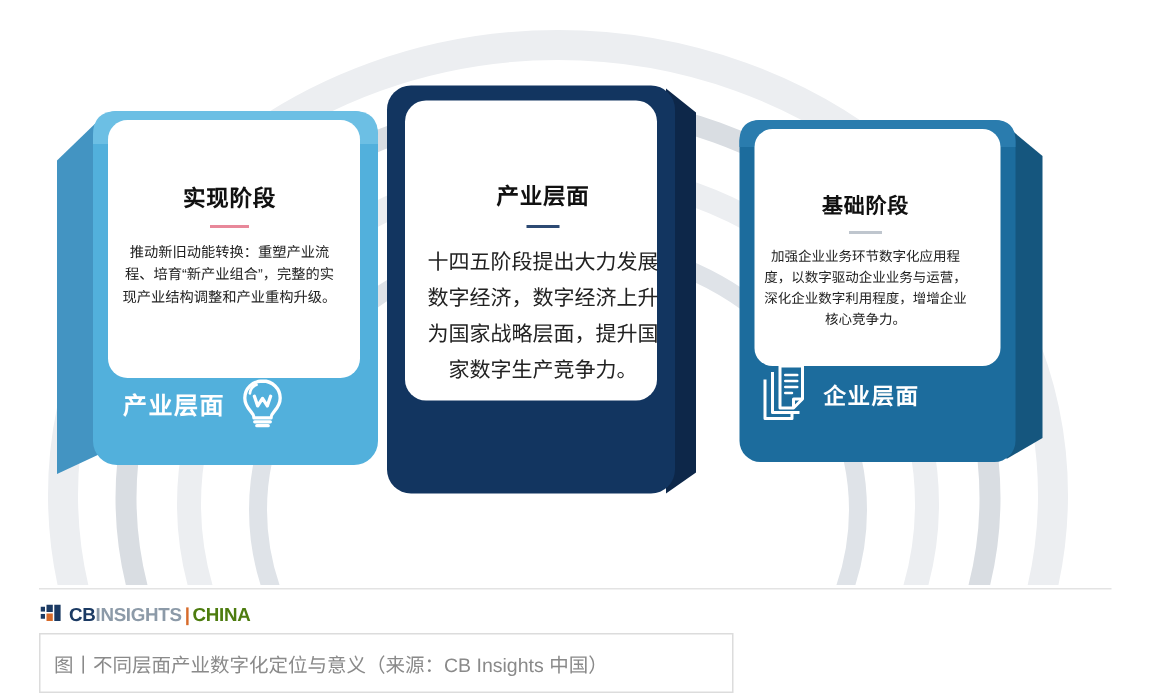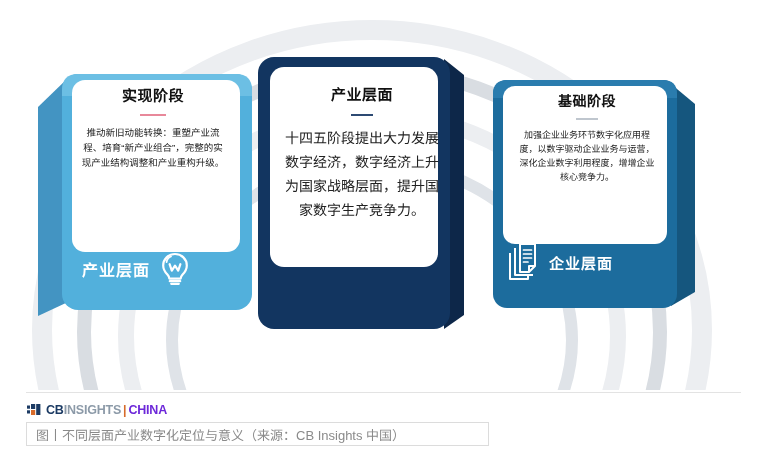--- a/index.html
+++ b/index.html
@@ -43,20 +43,21 @@
   }
 
   .card {
     position: absolute;
   }
   .card svg { display: block; overflow: visible; }
 
   .card-content {
     position: absolute;
     text-align: center;
+    margin-top: 36px;
   }
 
   .card-title {
     font-weight: bold;
     color: #111111;
     letter-spacing: .5px;
   }
 
   .rule {
     margin: 0 auto;
@@ -92,21 +93,21 @@
   
   #card-b { left: 248px; top: 53px; width: 226px; height: 285px; }
   #card-b .card-content { left: 34px; top: 30px; width: 160px; }
   #card-b .card-title { font-size: 15px; }
   #card-b .rule { width: 22px; background: #2d4a73; margin-top: 10px; margin-bottom: 10px; }
   #card-b .card-body { font-size: 14px; line-height: 24px; }
   #card-b .footer-label { left: 32px; top: 212px; width: 166px; font-size: 16px; }
 
   
   #card-c { left: 487px; top: 70px; width: 216px; height: 250px; }
-  #card-c .card-content { left: 30px; top: 20px; width: 140px; }
+  #card-c .card-content { left: 20px; top: 20px; width: 140px; }
   #card-c .card-title { font-size: 14px; }
   #card-c .rule { width: 22px; background: #bfc6ce; margin-top: 8px; margin-bottom: 8px; }
   #card-c .card-body { font-size: 9px; line-height: 14px; }
   #card-c .footer-label { left: 20px; top: 172px; width: 164px; font-size: 15px; }
 
   
   #caption-block {
     position: absolute;
     left: 0;
     top: 392px;
@@ -131,27 +132,27 @@
   #logo .logo-text {
     font-size: 12.5px;
     font-weight: bold;
     letter-spacing: -0.2px;
     white-space: nowrap;
     line-height: 14px;
   }
   .lt-cb { color: #1b3a63; }
   .lt-insights { color: #8c9aa8; }
   .lt-bar { color: #d76b2a; padding: 0 2px; }
-  .lt-china { color: #6d28d9; }
+  .lt-china { color: #4d7c0f; }
 
   #caption {
     position: absolute;
     left: 26px; top: 30px;
     width: 463px;
-    height: 24px;
+    height: 40px;
     border: 1px solid #dcdcdc;
     background: #ffffff;
     display: flex;
     align-items: center;
     padding-left: 9px;
     box-sizing: border-box;
     color: #8a8a8a;
     font-size: 13px;
     white-space: nowrap;
   }

